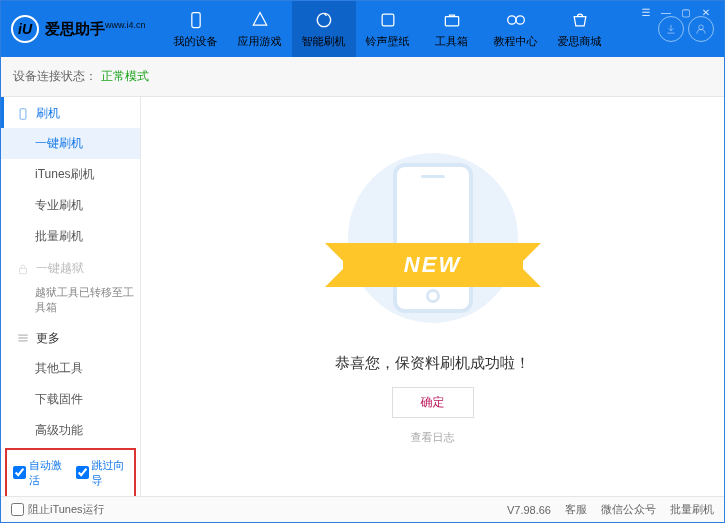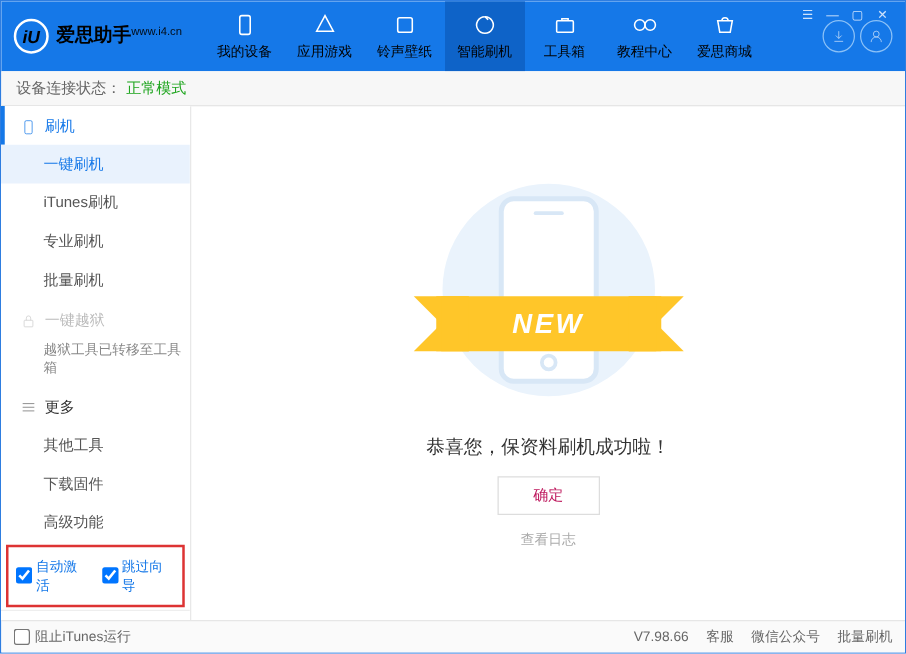--- a/index.html
+++ b/index.html
@@ -18,28 +18,28 @@
 .nav-item.active { background: #0e63c8; }
 .nav-icon { width: 20px; height: 20px; display: flex; align-items: center; justify-content: center; }
 .nav-icon svg { stroke: #fff; fill: none; stroke-width: 1.5; }
 .titleright { display: flex; align-items: center; gap: 4px; margin-left: auto; }
 .winbtns { display: flex; gap: 2px; font-size: 10px; position: absolute; top: 4px; right: 10px; }
 .winbtn { width: 18px; height: 16px; display: flex; align-items: center; justify-content: center; cursor: pointer; color: #cfe3fb; }
 .circlebtn { width: 26px; height: 26px; border: 1px solid #8bc1f7; border-radius: 50%; display: flex; align-items: center; justify-content: center; cursor: pointer; }
 .circlebtn svg { stroke: #cfe3fb; fill: none; }
 
 
-.statusbar { height: 28px; background: #f7f7f7; border-bottom: 1px solid #e6e6e6; display: flex; align-items: center; padding-left: 12px; font-size: 12px; color: #666; }
+.statusbar { height: 40px; background: #f7f7f7; border-bottom: 1px solid #e6e6e6; display: flex; align-items: center; padding-left: 12px; font-size: 12px; color: #666; }
 .status-value { color: #1fa51f; margin-left: 4px; }
 
 
 .body { flex: 1; display: flex; overflow: hidden; }
 
 
-.sidebar { width: 152px; border-right: 1px solid #e8e8e8; display: flex; flex-direction: column; overflow-y: auto; background: #fff; }
+.sidebar { width: 140px; border-right: 1px solid #e8e8e8; display: flex; flex-direction: column; overflow-y: auto; background: #fff; }
 .sb-group { padding: 8px 10px 6px 12px; color: #333; display: flex; align-items: center; gap: 6px; font-size: 12px; border-left: 3px solid transparent; }
 .sb-group.active-group { border-left-color: #1578e8; color: #1578e8; }
 .sb-sub { padding: 7px 0 7px 34px; font-size: 12px; color: #555; cursor: pointer; }
 .sb-sub.active { background: #e9f2fd; color: #1578e8; }
 .sb-note { font-size: 11px; color: #888; padding: 2px 0 6px 34px; line-height: 1.4; }
 .sb-chk-row { padding: 8px 6px; display: flex; gap: 10px; font-size: 11px; border: 2px solid #d33; margin: 2px 4px; }
 .sb-chk { display: flex; align-items: center; gap: 3px; color: #1578e8; cursor: pointer; }
 .sb-chk input { margin: 0; }
 .device { padding: 6px 10px 8px 10px; border-top: 1px solid #eee; }
 .device-name { color: #1578e8; font-size: 12px; display: flex; align-items: center; gap: 4px; }
@@ -96,36 +96,36 @@
         <span>我的设备</span>
       </div>
       <div class="nav-item">
         <span class="nav-icon">
             <svg viewBox="0 0 24 24" width="20" height="20">
               <path d="M12 3 L20 18 H4 Z"></path>
             </svg>
           </span>
         <span>应用游戏</span>
       </div>
-      <div class="nav-item">
-        <span class="nav-icon">
-            <svg viewBox="0 0 24 24" width="20" height="20">
-              <rect x="5" y="5" width="14" height="14" rx="2"></rect>
-            </svg>
-          </span>
-        <span>铃声壁纸</span>
-      </div>
       <div class="nav-item active">
         <span class="nav-icon">
             <svg viewBox="0 0 24 24" width="20" height="20">
               <path d="M12 4 A8 8 0 1 1 11.9 4"></path>
               <path d="M12 4 L15 7"></path>
             </svg>
           </span>
         <span>智能刷机</span>
+      </div>
+      <div class="nav-item">
+        <span class="nav-icon">
+            <svg viewBox="0 0 24 24" width="20" height="20">
+              <rect x="5" y="5" width="14" height="14" rx="2"></rect>
+            </svg>
+          </span>
+        <span>铃声壁纸</span>
       </div>
       <div class="nav-item">
         <span class="nav-icon">
             <svg viewBox="0 0 24 24" width="20" height="20">
               <rect x="4" y="8" width="16" height="11" rx="1"></rect>
               <path d="M9 8 V6 h6 v2"></path>
             </svg>
           </span>
         <span>工具箱</span>
       </div>

